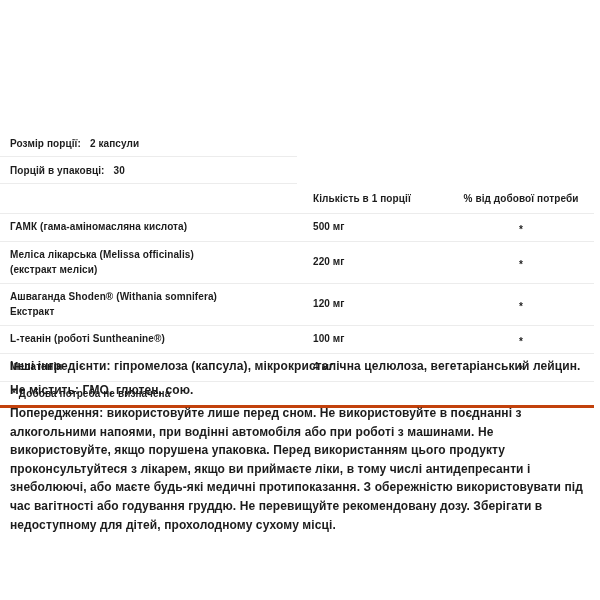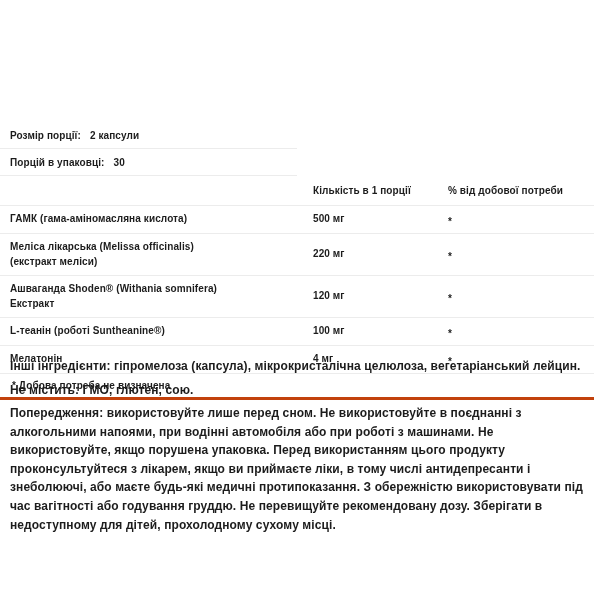--- a/index.html
+++ b/index.html
@@ -20,21 +20,21 @@
     position: relative;
     width: 600px;
     height: 600px;
     box-sizing: border-box;
   }
 
   
   .facts {
     position: absolute;
     left: 0;
-    top: 122px;
+    top: 130px;
     width: 594px;
   }
 
   .srow {
     position: relative;
     box-sizing: border-box;
     border-bottom: 1px solid #ececec;
     padding: 0 0 0 10px;
     display: flex;
     align-items: center;
@@ -95,20 +95,21 @@
     position: relative;
     width: 135px;
     flex: 0 0 135px;
     line-height: 1.45;
     padding-left: 13px;
   }
   .col-dv {
     position: relative;
     flex: 1 1 auto;
     line-height: 1.45;
+    text-align: center;
   }
 
   .col-amt, .col-dv { margin-left: 0; }
 
   .srow.head .col-name { flex: 0 0 290px; }
 
   .star {
     font-size: 10px;
     line-height: 1;
     position: relative;

